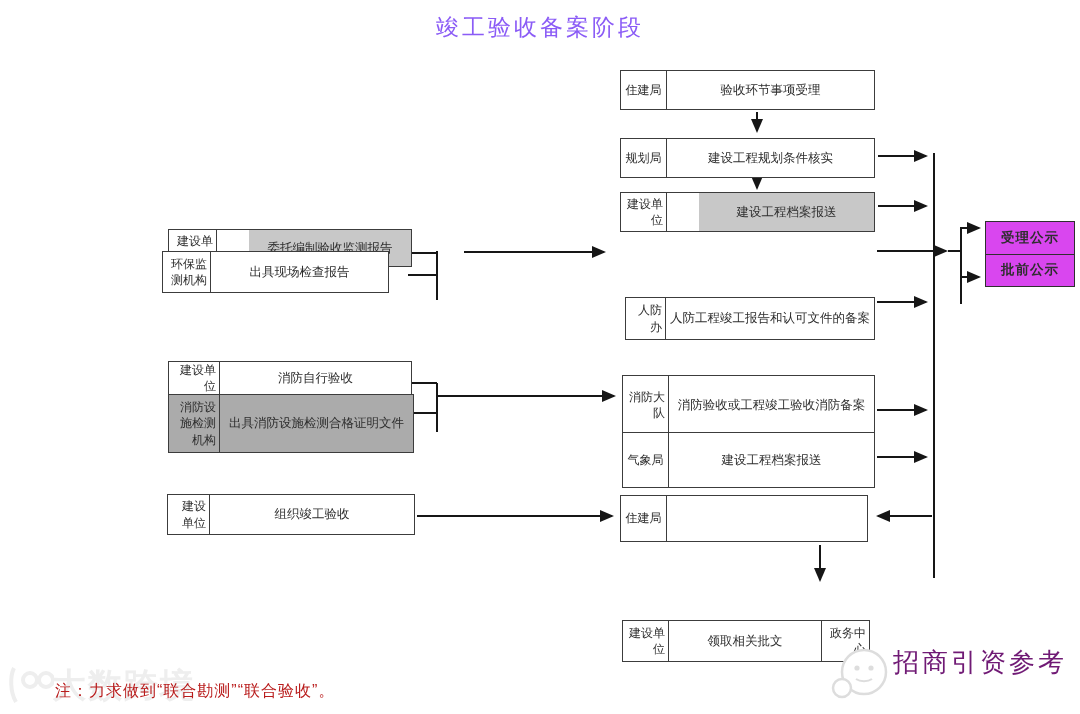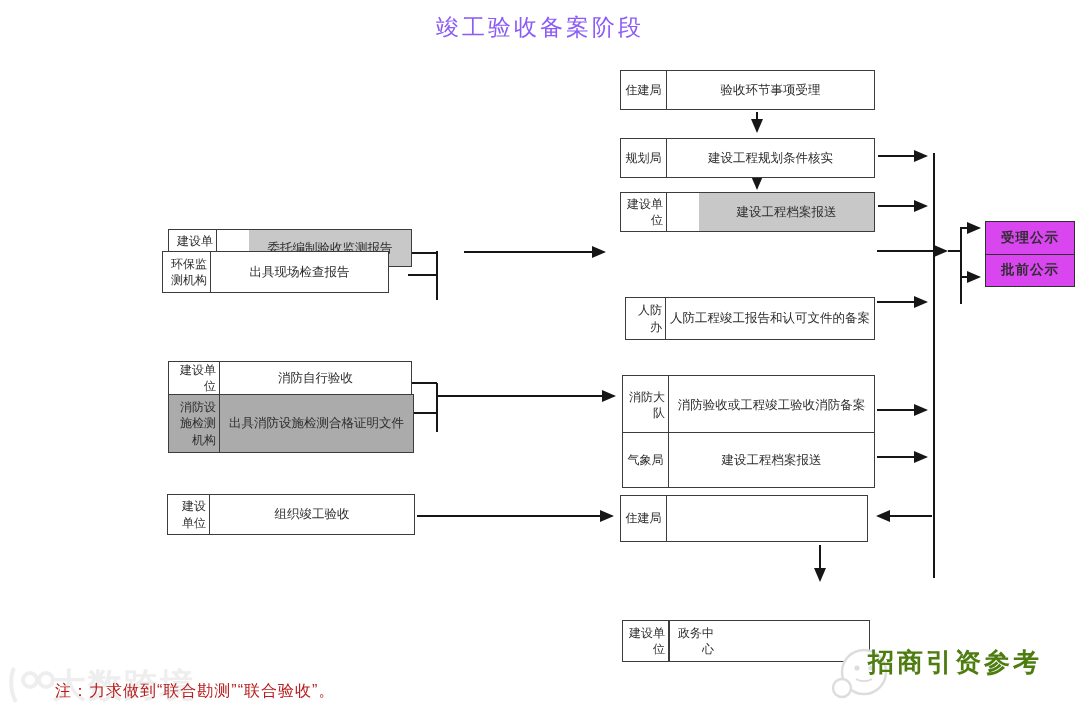--- a/index.html
+++ b/index.html
@@ -15,22 +15,22 @@
              font-size:12.5px;line-height:1.3;padding:1px 4px;box-sizing:border-box;}
   .box.shaded .task{background:#c8c8c8;margin-left:32px;}
   .box.shaded2 .task{background:#ababab;}
   .pub{position:absolute;display:flex;align-items:center;justify-content:center;
        border:1.8px solid #2f2f2f;background:#d946ef;font-size:13.5px;letter-spacing:1px;
        box-sizing:border-box;font-weight:bold;}
   svg.wires{position:absolute;left:0;top:0;}
   .note{position:absolute;left:55px;top:681px;font-size:16px;color:#b91c1c;letter-spacing:1px;}
   .wm-left-text{position:absolute;left:52px;top:663px;font-size:34px;font-weight:bold;
                 color:#eeeeee;letter-spacing:2px;}
-  .wm-right-text{position:absolute;left:868px;top:645px;font-size:26px;font-weight:bold;
-                 color:#4d7c0f;letter-spacing:3px;}
+  .wm-right-text{position:absolute;left:893px;top:645px;font-size:26px;font-weight:normal;
+                 color:#701a75;letter-spacing:3px;}
   .wm-icon{position:absolute;}
 </style>
 </head>
 <body>
 
 <div id="stage">
 
   <svg class="wires" width="1080" height="714" viewBox="0 0 1080 714">
     <defs>
       <marker id="ah" markerUnits="userSpaceOnUse" markerWidth="14" markerHeight="12" refX="12" refY="6" orient="auto">
@@ -104,20 +104,21 @@
     <div class="agency" style="width:46px">气象局</div>
     <div class="task">建设工程档案报送</div>
   </div>
 
   <div class="box" style="left:620px;top:495px;width:248px;height:47px">
     <div class="agency" style="width:46px">住建局</div>
   </div>
 
   <div class="box" style="left:622px;top:620px;width:248px;height:42px">
     <div class="agency" style="width:46px">建设单位</div>
+    <div class="task">领取相关批文</div>
     <div class="agency" style="width:48px;border-right:none;border-left:1.5px solid #3c3c3c">政务中心</div>
   </div>
 
   <div class="box shaded" style="left:168px;top:229px;width:244px;height:38px">
     <div class="agency" style="width:48px;align-items:flex-start;padding-top:3px">建设单位</div>
     <div class="task">委托编制验收监测报告</div>
   </div>
 
   <div class="box" style="left:162px;top:251px;width:227px;height:42px">
     <div class="agency" style="width:48px">环保监测机构</div>

